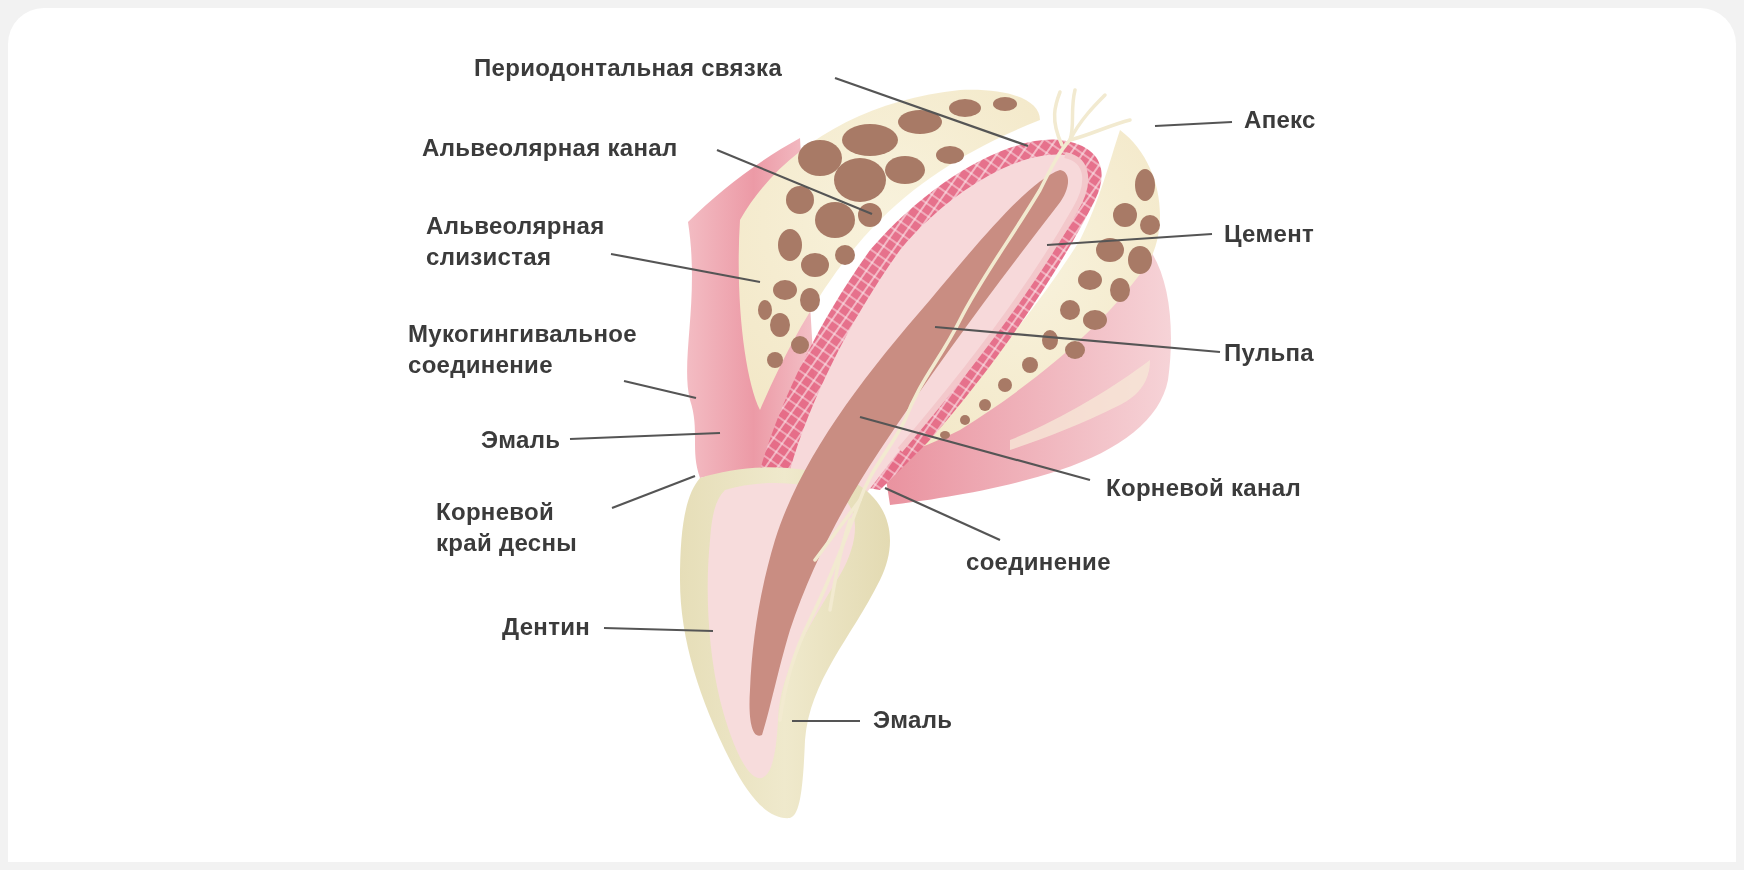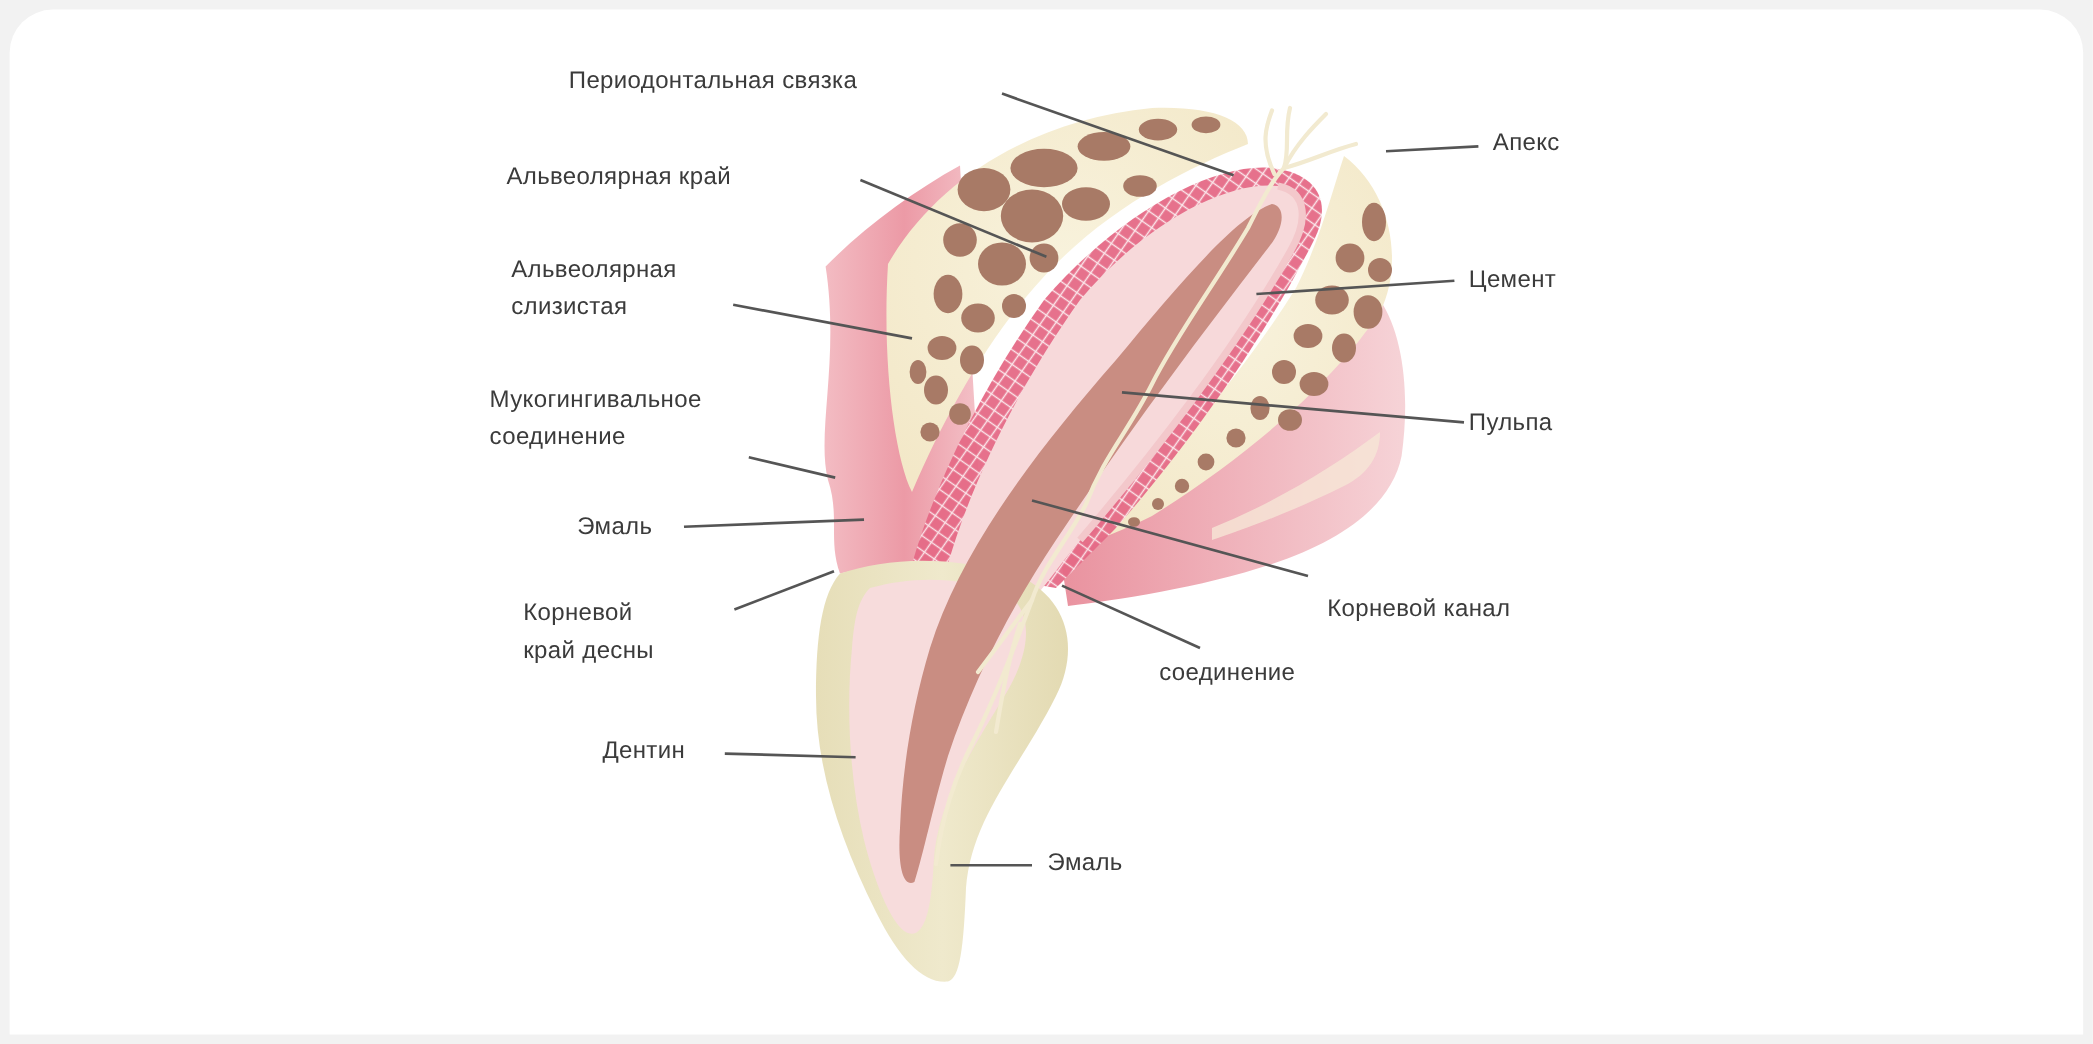--- a/index.html
+++ b/index.html
@@ -11,22 +11,22 @@
   .card {
     position: absolute; left: 8px; top: 8px;
     width: 1728px; height: 854px;
     background: #ffffff;
     border-radius: 36px 36px 0 0;
     overflow: hidden;
   }
   .diagram { position: absolute; left: 0; top: 0; width: 1744px; height: 870px; }
   .label {
     position: absolute;
-    font-weight: normal;
-    font-size: 20px;
+    font-weight: bold;
+    font-size: 24px;
     line-height: 31px;
     color: #3b3b3b;
     white-space: nowrap;
     letter-spacing: 0.3px;
   }
   .label.center { }
   .label .ln { display: block; }
 </style>
 </head>
 <body>
@@ -157,36 +157,36 @@
     <line x1="1155" y1="126" x2="1232" y2="122"></line>
     <line x1="1047" y1="245" x2="1212" y2="234"></line>
     <line x1="935" y1="327" x2="1220" y2="352"></line>
     <line x1="860" y1="417" x2="1090" y2="480"></line>
     <line x1="885" y1="488" x2="1000" y2="540"></line>
     <line x1="792" y1="721" x2="860" y2="721"></line>
   </g>
 </svg>
 
 <div class="label" style="left:474px; top:52px;">Периодонтальная связка</div>
-<div class="label" style="left:422px; top:132px;">Альвеолярная край</div>
+<div class="label" style="left:422px; top:132px;">Альвеолярная канал</div>
 <div class="label center" style="left:426px; top:210px; width:200px;">
   <span class="ln">Альвеолярная</span>
   <span class="ln">слизистая</span>
 </div>
 <div class="label center" style="left:408px; top:318px; width:260px;">
   <span class="ln">Мукогингивальное</span>
   <span class="ln">соединение</span>
 </div>
 <div class="label" style="left:481px; top:424px;">Эмаль</div>
 <div class="label center" style="left:436px; top:496px; width:180px;">
   <span class="ln">Корневой</span>
   <span class="ln">край десны</span>
 </div>
 <div class="label" style="left:502px; top:611px;">Дентин</div>
 
 <div class="label" style="left:1244px; top:104px;">Апекс</div>
 <div class="label" style="left:1224px; top:218px;">Цемент</div>
 <div class="label" style="left:1224px; top:337px;">Пульпа</div>
-<div class="label" style="left:1106px; top:472px;margin-top:20px;">Корневой канал</div>
+<div class="label" style="left:1106px; top:472px;">Корневой канал</div>
 <div class="label center" style="left:966px; top:546px; width:290px;">
   <span class="ln">соединение</span>
 </div>
 <div class="label" style="left:873px; top:704px;">Эмаль</div>
 
 </body></html>

